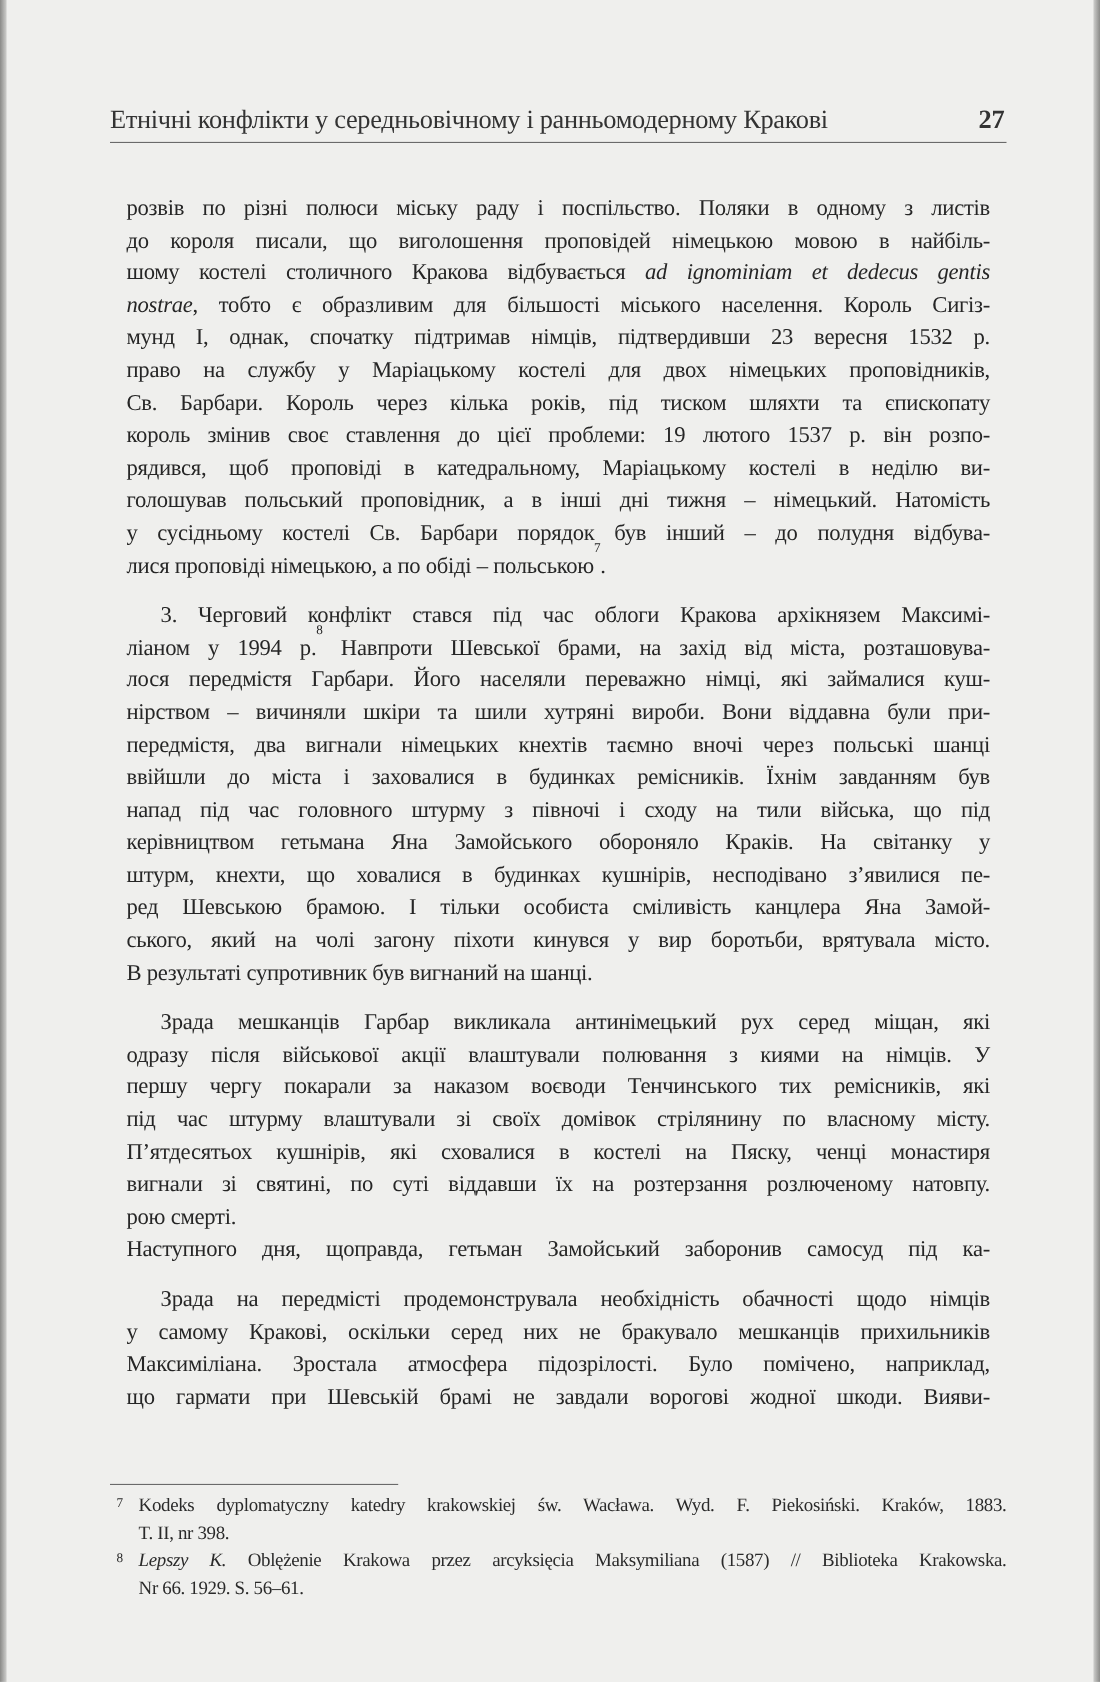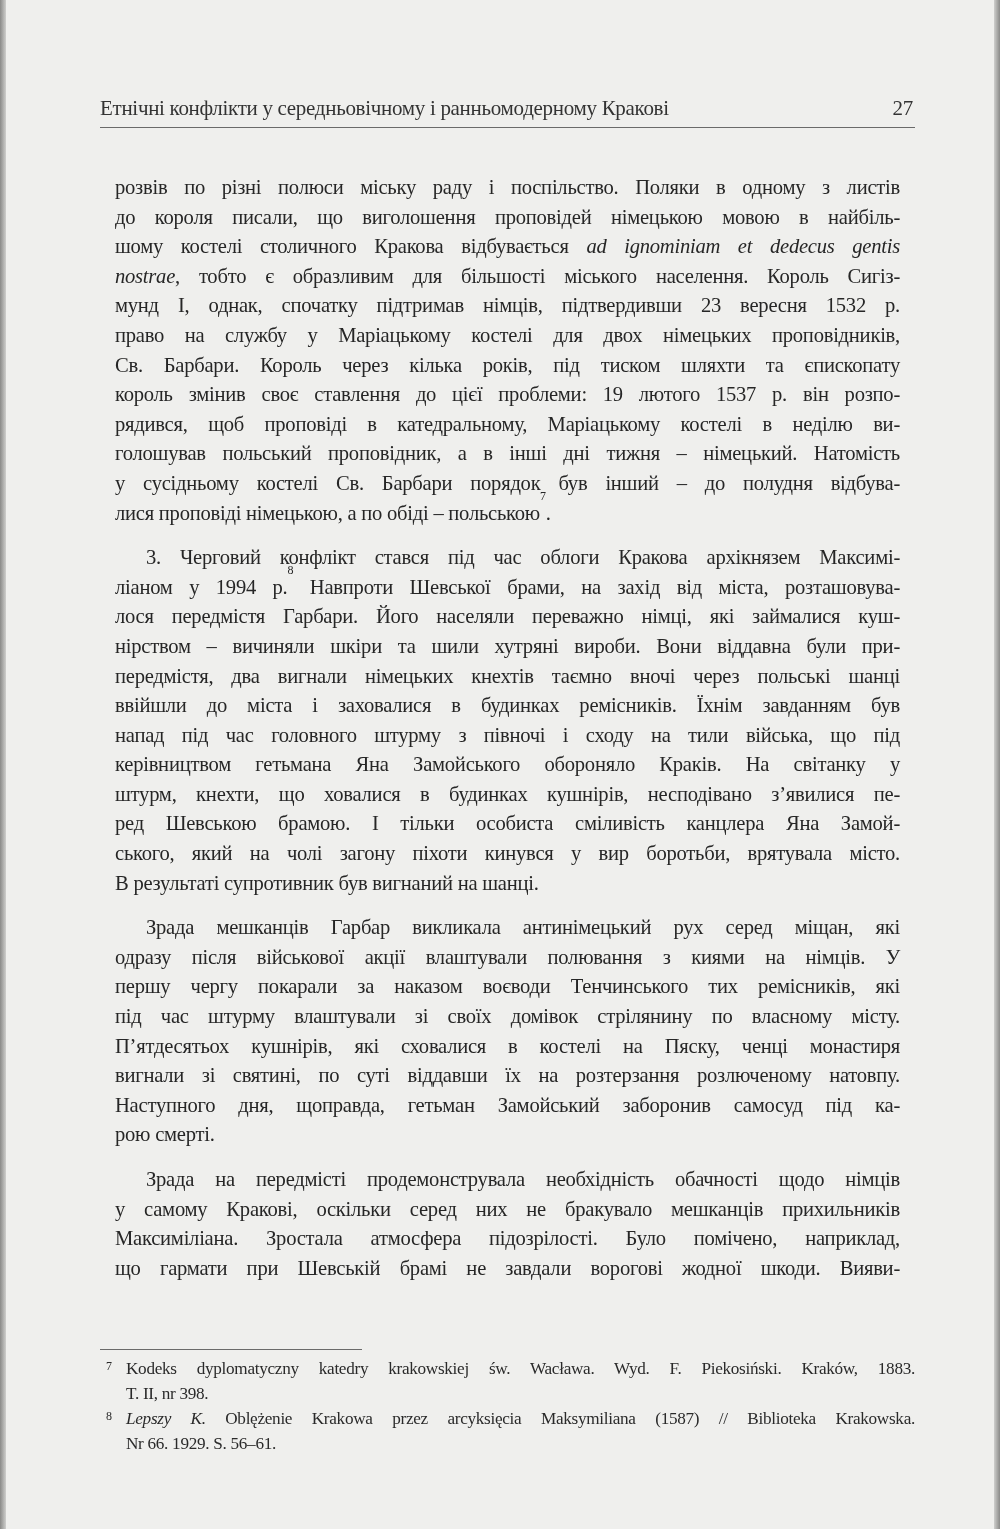--- a/index.html
+++ b/index.html
@@ -30,28 +30,29 @@
     .page {
       position: absolute;
       left: 100px;
       top: 96px;
       width: 815px;
     }
     .running-head {
       display: flex;
       justify-content: space-between;
       align-items: baseline;
-      font-size: 21px;
+      font-size: 24px;
       letter-spacing: -0.3px;
       padding-bottom: 6px;
       border-bottom: 1.5px solid #6a6a6a;
       color: #333;
     }
     .running-head .folio {
       padding-right: 2px;
+      font-weight: bold;
     }
     .body-text {
       margin-top: 45px;
       font-size: 20.6px;
       line-height: 29.6px;
       text-align: justify;
       hyphens: manual;
       letter-spacing: -0.25px;
       color: #262626;
     }
@@ -166,22 +167,22 @@
       <span class="line last">В результаті супротивник був вигнаний на шанці.</span>
     </p>
 
     <p class="spaced-sm">
       <span class="line ind">Зрада мешканців Гарбар викликала антинімецький рух серед міщан, які</span>
       <span class="line">одразу після військової акції влаштували полювання з киями на німців. У</span>
       <span class="line">першу чергу покарали за наказом воєводи Тенчинського тих ремісників, які</span>
       <span class="line">під час штурму влаштували зі своїх домівок стрілянину по власному місту.</span>
       <span class="line">П’ятдесятьох кушнірів, які сховалися в костелі на Пяску, ченці монастиря</span>
       <span class="line">вигнали зі святині, по суті віддавши їх на розтерзання розлюченому натовпу.</span>
+      <span class="line last">рою смерті.</span>
       <span class="line">Наступного дня, щоправда, гетьман Замойський заборонив самосуд під ка-</span>
-      <span class="line last">рою смерті.</span>
     </p>
 
     <p class="spaced-sm">
       <span class="line ind">Зрада на передмісті продемонструвала необхідність обачності щодо німців</span>
       <span class="line">у самому Кракові, оскільки серед них не бракувало мешканців прихильників</span>
       <span class="line">Максиміліана. Зростала атмосфера підозрілості. Було помічено, наприклад,</span>
       <span class="line">що гармати при Шевській брамі не завдали ворогові жодної шкоди. Вияви-</span>
     </p>
 
   </div>

